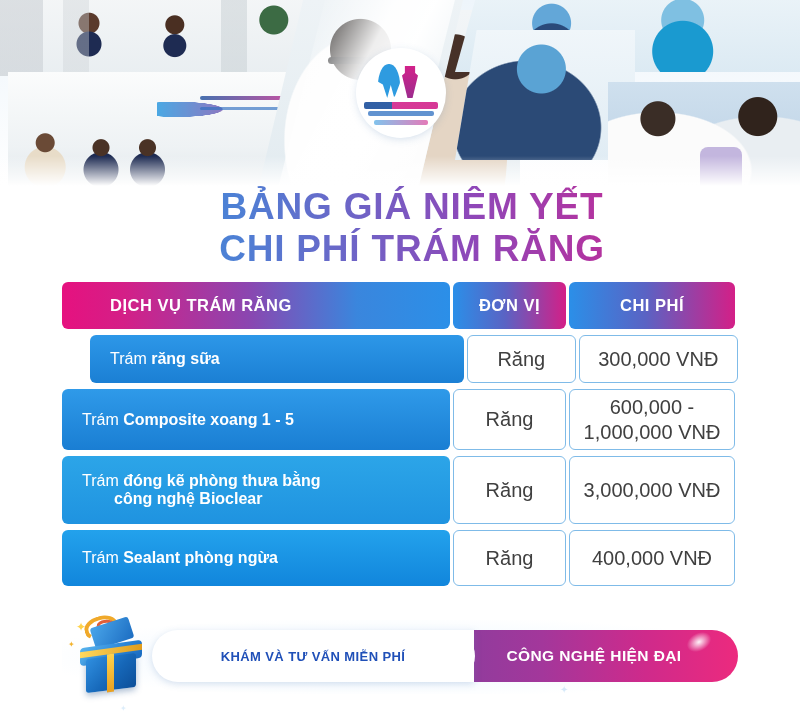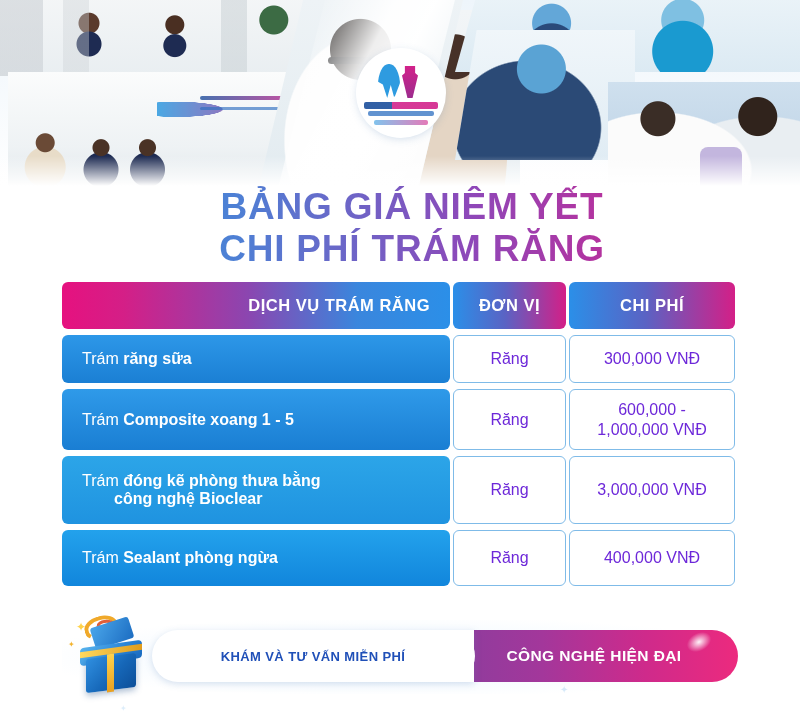--- a/index.html
+++ b/index.html
@@ -172,36 +172,36 @@
   .row:last-child{ margin-bottom:0; }
 
   .c-service{ width:388px; border-radius:6px; display:flex; align-items:center;
     padding:0 20px; color:#ffffff; }
   .c-unit{ width:113px; border-radius:6px; display:flex; align-items:center;
     justify-content:center; }
   .c-price{ width:166px; border-radius:6px; display:flex; align-items:center;
     justify-content:center; text-align:center; }
 
   
-  .hrow .c-service{ height:47px; justify-content:flex-end;
+  .hrow .c-service{ height:47px; justify-content:flex-start;
     background:linear-gradient(90deg,#e6117f 0%, #d41f87 16%, #8b46b0 48%, #3a86dd 76%, #2b8fe8 100%);padding-left:48px; }
   .hrow .c-unit{ height:47px;
     background:linear-gradient(90deg,#2b8fe8 0%, #5a63c4 46%, #d41f87 100%);text-align:right; }
   .hrow .c-price{ height:47px;
     background:linear-gradient(90deg,#2b8fe8 0%, #5a63c4 46%, #d41f87 100%); }
   .hrow .htxt{ color:#fff; font-size:16.5px; font-weight:bold; letter-spacing:.5px; }
 
   
   .brow .c-service{ font-size:16px; }
   .brow .c-unit, .brow .c-price{
-    background:#ffffff; border:1.6px solid #7fbbe8; color:#6d28d9; font-size:16px;
+    background:#ffffff; border:1.6px solid #7fbbe8; color:#404040; font-size:20px;
   }
   .brow .c-price{ line-height:1.25; }
 
-  .r1 .c-service{ height:48px; background:linear-gradient(180deg,#2d97e8 0%, #1b7fd4 100%); }
+  .r1 .c-service{ height:48px; background:linear-gradient(180deg,#2d97e8 0%, #1b7fd4 100%);margin-left:28px; }
   .r1 .c-unit, .r1 .c-price{ height:48px; }
 
   .r2 .c-service{ height:61px; background:linear-gradient(180deg,#2f9ae9 0%, #1a7ed3 100%); }
   .r2 .c-unit, .r2 .c-price{ height:61px; }
 
   .r3 .c-service{ height:68px; background:linear-gradient(180deg,#2ca5e8 0%, #1f93e0 100%); align-items:center;}
   .r3 .c-unit, .r3 .c-price{ height:68px; }
 
   .r4 .c-service{ height:56px; background:linear-gradient(180deg,#23a2ec 0%, #1186dc 100%); }
   .r4 .c-unit, .r4 .c-price{ height:56px; }

